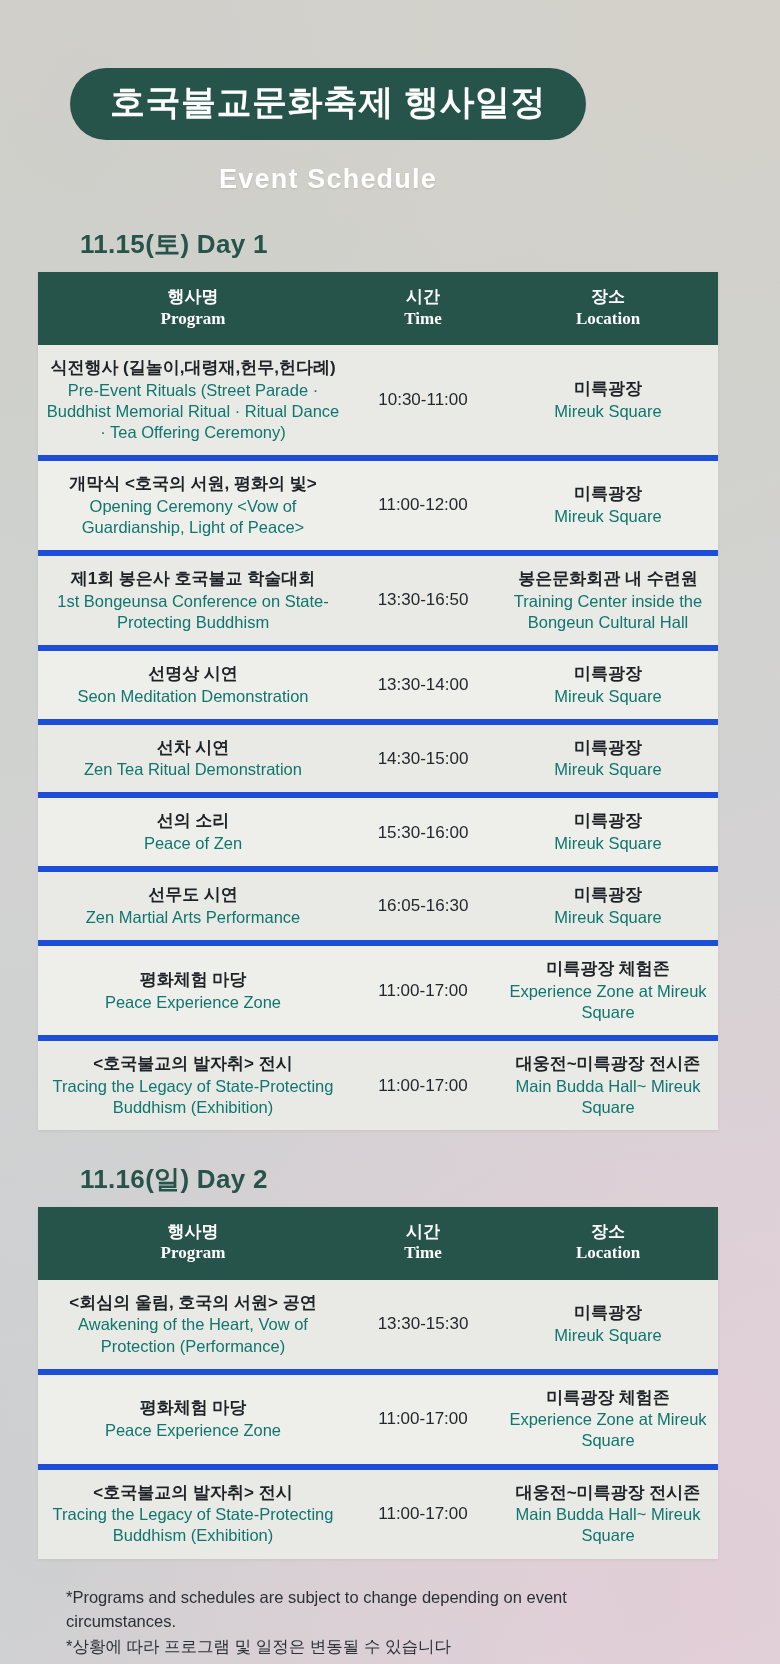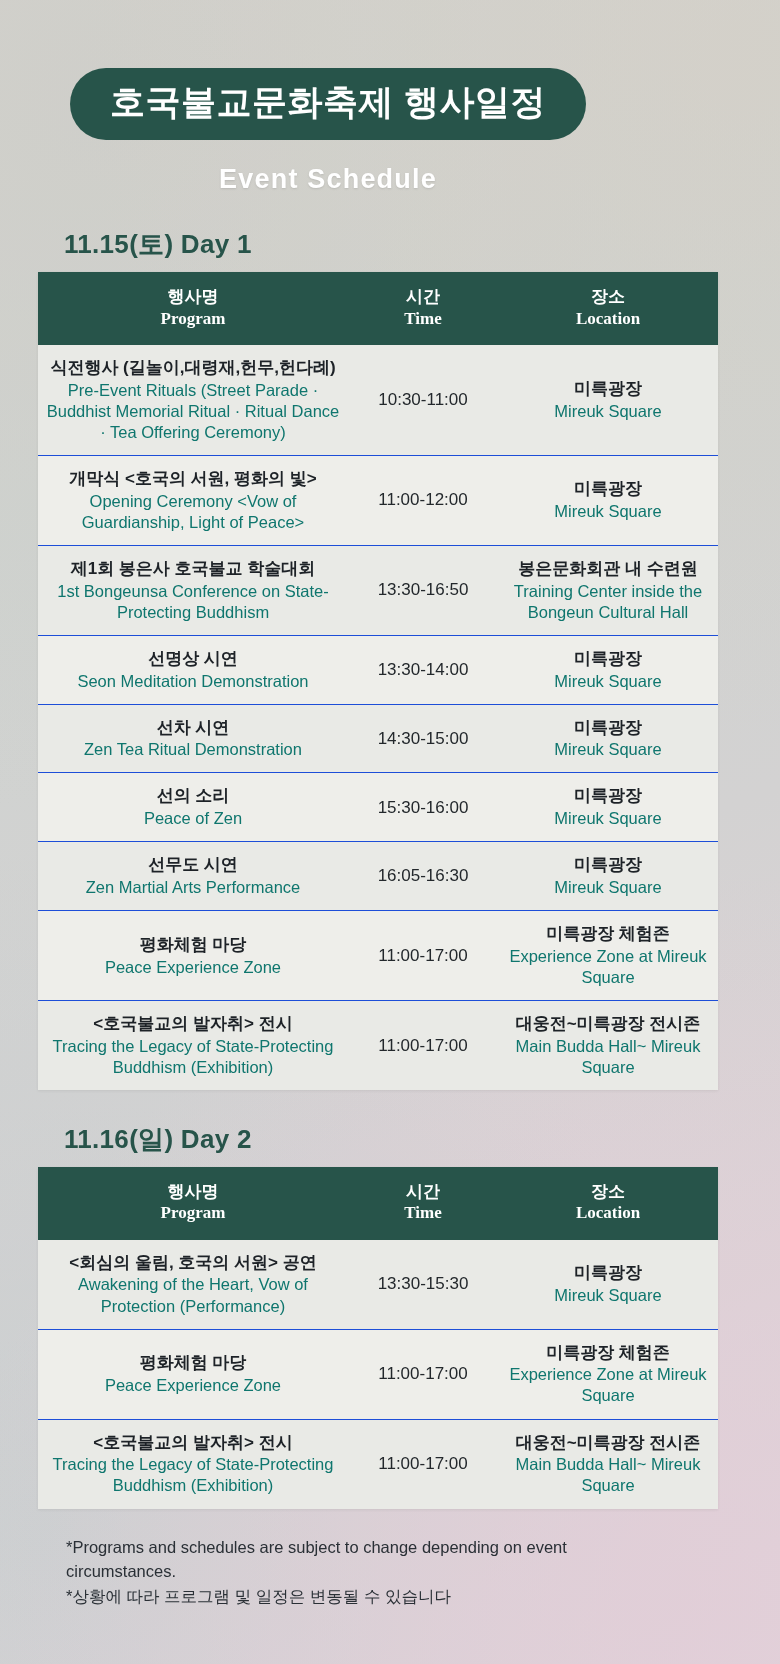--- a/index.html
+++ b/index.html
@@ -51,21 +51,21 @@
     letter-spacing: 1.2px;
     margin-top: 24px;
     text-shadow: 0 1px 2px rgba(120,120,120,0.25);
   }
 
   
   .day-heading {
     color: #27544a;
     font-size: 26px;
     font-weight: bold;
-    margin: 32px 0 10px 26px;
+    margin: 32px 0 10px 42px;
     letter-spacing: 0.3px;
   }
 
   
   .schedule {
     width: 680px;
     margin: 0 auto;
     border-collapse: collapse;
     table-layout: fixed;
     background: #e9eae6;
@@ -82,21 +82,21 @@
     font-weight: bold;
     line-height: 1.25;
     padding: 14px 6px 16px;
     text-align: center;
     vertical-align: middle;
   }
   .schedule thead th .ko { display: block; }
   .schedule thead th .en { display: block; font-family: Liberation Serif, serif; }
 
   .schedule tbody td {
-    border-bottom: 1px solid #1d4ed8;
+    border-bottom: 6px solid #1d4ed8;
     padding: 12px 8px;
     text-align: center;
     vertical-align: middle;
     color: #23282c;
     line-height: 1.28;
   }
   .schedule tbody tr:nth-child(odd) td { background: #e9eae6; }
   .schedule tbody tr:nth-child(even) td { background: #eeeeea; }
   .schedule tbody tr:last-child td { border-bottom: none; }
 

